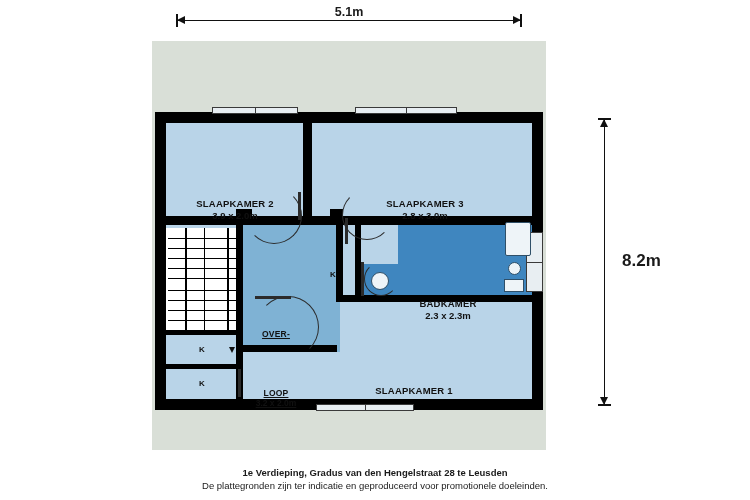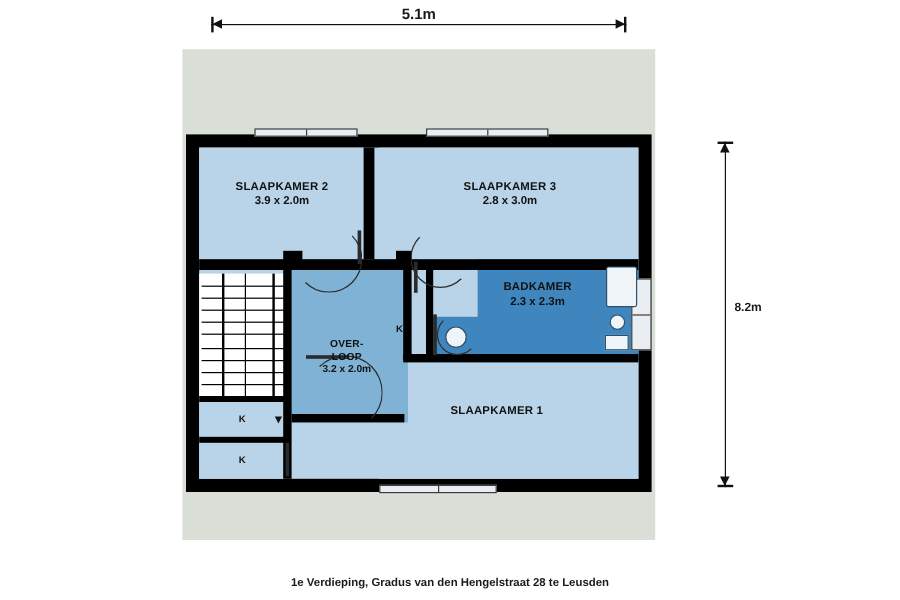--- a/index.html
+++ b/index.html
@@ -95,23 +95,23 @@
     position: absolute;
     left: 8px;
     width: 0; height: 0;
     border-left: 4px solid transparent;
     border-right: 4px solid transparent;
   }
   .dim-v .arrowT { top: 1px; border-bottom: 8px solid #111; }
   .dim-v .arrowB { bottom: 1px; border-top: 8px solid #111; }
   .dim-v .label {
     position: absolute;
-    left: 20px;
+    left: 30px;
     top: 133px;
-    font-size: 10px;
+    font-size: 17px;
     font-weight: bold;
     white-space: nowrap;
   }
 
   
   .terrace {
     position: absolute;
     left: 152px; top: 41px;
     width: 394px; height: 409px;
     background: #d9dfd7;
@@ -151,21 +151,21 @@
 
   
   .room-label {
     position: absolute;
     text-align: center;
     font-size: 9.5px;
     line-height: 12px;
     color: #111;
     white-space: nowrap;
   }
-  .room-label .name { font-weight: bold; letter-spacing: .2px; }
+  .room-label .name { font-weight: bold; letter-spacing: .2px; margin-top: 48px; }
   .room-label .dims { font-weight: bold; }
   .room-label.small { font-size: 8.5px; line-height: 10.5px; }
   .tiny-k {
     position: absolute;
     font-size: 8px;
     font-weight: bold;
     color: #111;
   }
 
   
@@ -338,36 +338,37 @@
   <div class="room-label" style="left:175px; top:150px; width:120px;">
     <div class="name">SLAAPKAMER 2</div>
     <div class="dims">3.9 x 2.0m</div>
   </div>
 
   <div class="room-label" style="left:360px; top:150px; width:130px;">
     <div class="name">SLAAPKAMER 3</div>
     <div class="dims">2.8 x 3.0m</div>
   </div>
 
-  <div class="room-label" style="left:398px; top:234px; width:100px;">
+  <div class="room-label" style="left:398px; top:250px; width:100px;">
     <div class="name">BADKAMER</div>
     <div class="dims">2.3 x 2.3m</div>
   </div>
 
   <div class="room-label" style="left:334px; top:337px; width:160px;">
     <div class="name">SLAAPKAMER 1</div>
   </div>
 
-  <div class="room-label small" style="left:249px; top:281px; width:80px;">
+  <div class="room-label small" style="left:236px; top:281px; width:80px;text-decoration:underline;">
     <div class="name">OVER-</div>
     <div class="name">LOOP</div>
     <div class="dims">3.2 x 2.0m</div>
   </div>
 
   <div class="tiny-k" style="left:330px; top:270px;">K</div>
   <div class="tiny-k" style="left:199px; top:345px;">K</div>
   <div class="tiny-k" style="left:199px; top:379px;">K</div>
 
   <div class="caption">
     <div class="l1">1e Verdieping, Gradus van den Hengelstraat 28 te Leusden</div>
+    <div>De plattegronden zijn ter indicatie en geproduceerd voor promotionele doeleinden.</div>
   </div>
 
 </div>
 
 </body></html>

